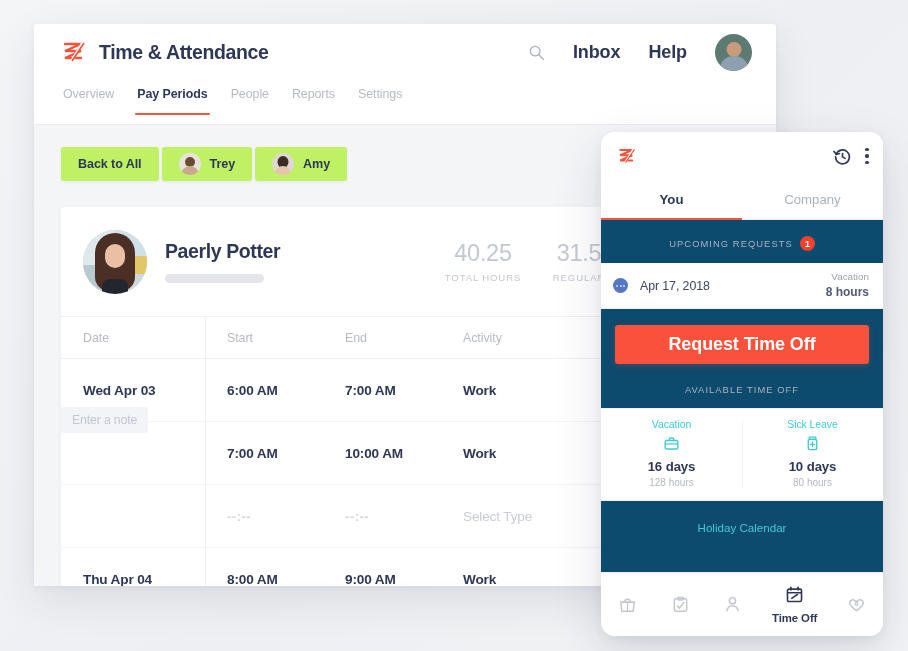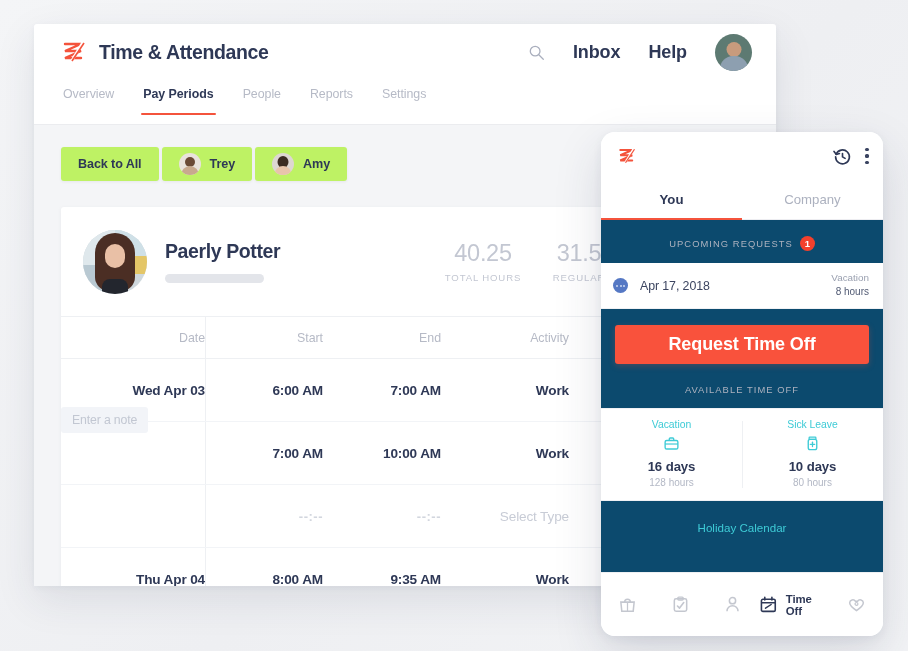--- a/index.html
+++ b/index.html
@@ -83,21 +83,21 @@
     width:28px; height:24px; border-radius:13px 13px 0 0;
     background:#8d9fb0; transform:translateX(-50%);
   }
 
   
   #app-nav {
     height: 45px;
     padding: 0 27px;
     display: flex;
     align-items: flex-start;
-    gap: 25px;
+    gap: 19px;
     border-bottom: 1px solid #ebecef;
     position: relative;
   }
   .nav-tab {
     position: relative;
     font-size: 12.4px;
     color: #b6bac6;
     padding: 7px 2px 0;
     letter-spacing: -0.05px;
     white-space: nowrap;
@@ -239,21 +239,20 @@
     letter-spacing: 0.85px;
     white-space: nowrap;
   }
 
   
   #time-table { position: relative; }
   .tt-row {
     display: flex;
     align-items: center;
     position: relative;
-    text-align: right;
   }
   .tt-head {
     height: 42px;
     border-bottom: 1px solid #eef0f3;
   }
   .tt-head .cell {
     font-size: 12.4px;
     color: #b6bac6;
     letter-spacing: -0.05px;
   }
@@ -386,21 +385,21 @@
   }
   .req-icon i { width: 2px; height: 2px; border-radius: 50%; background: #cdd9f0; display: block; }
   .req-date {
     margin-left: 12px;
     font-size: 12.4px;
     color: #3c4560;
     letter-spacing: -0.1px;
   }
   .req-meta { margin-left: auto; text-align: right; }
   .req-meta-type { font-size: 9.9px; color: #9aa0b0; line-height: 1.45; }
-  .req-meta-hours { font-size: 10px; color: #525b74; line-height: 1.45; }
+  .req-meta-hours { font-size: 12px; color: #525b74; line-height: 1.45; font-weight: bold; }
 
   #request-cta {
     margin: 16px 14px 0;
     height: 39px;
     background: #f9523c;
     border-radius: 3px;
     display: flex; align-items: center; justify-content: center;
     color: #fff;
     font-size: 18px;
     font-weight: bold;
@@ -442,21 +441,21 @@
   #mob-bottomnav {
     height: 64px;
     background: #fff;
     border-top: 1px solid #eef0f3;
     display: flex;
     align-items: center;
     flex: none;
   }
   .bn-item {
     flex: 1;
-    display: flex; flex-direction: row;
+    display: flex; flex-direction: column;
     align-items: center; justify-content: center;
     gap: 8px;
     opacity: 0.28;
   }
   .bn-item.active { opacity: 1; flex: 1.35; }
   .bn-icon { width: 19px; height: 19px; display: block; }
   .bn-label { font-size: 11.4px; font-weight: bold; color: #2e3856; letter-spacing: -0.1px; }
 </style>
 </head>
 <body>
@@ -575,21 +574,21 @@
         <div class="tt-row tt-body-row">
           <div class="cell c-date"></div>
           <div class="cell c-start dash">--:--</div>
           <div class="cell c-end dash">--:--</div>
           <div class="cell c-act muted">Select Type</div>
         </div>
 
         <div class="tt-row tt-body-row">
           <div class="cell c-date">Thu Apr 04</div>
           <div class="cell c-start">8:00 AM</div>
-          <div class="cell c-end">9:35 AM</div>
+          <div class="cell c-end">9:00 AM</div>
           <div class="cell c-act">Work</div>
         </div>
       </div>
     </div>
   </div>
 </div>
 
 <div id="mobile-panel">
 
   <div id="mob-topbar">

